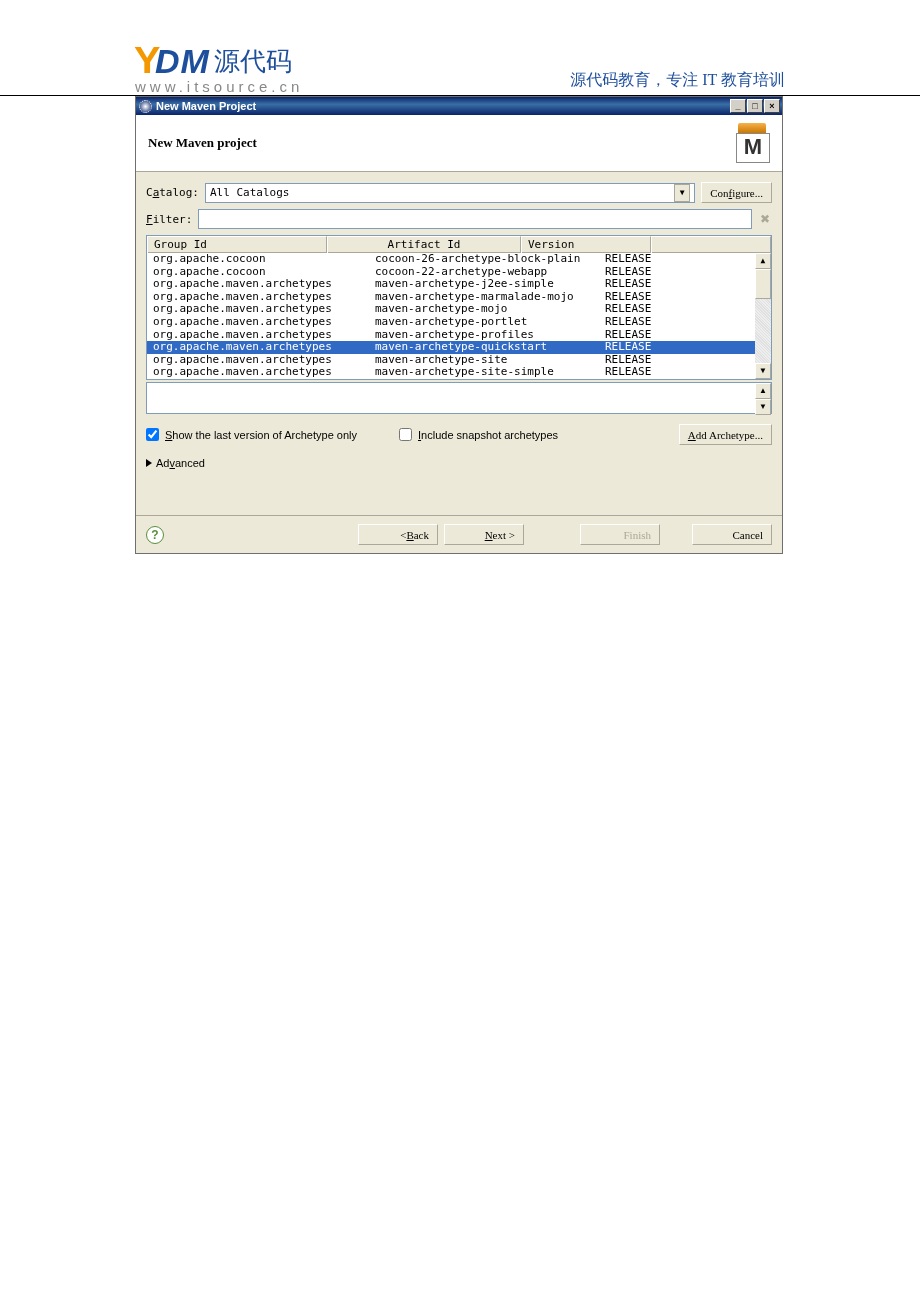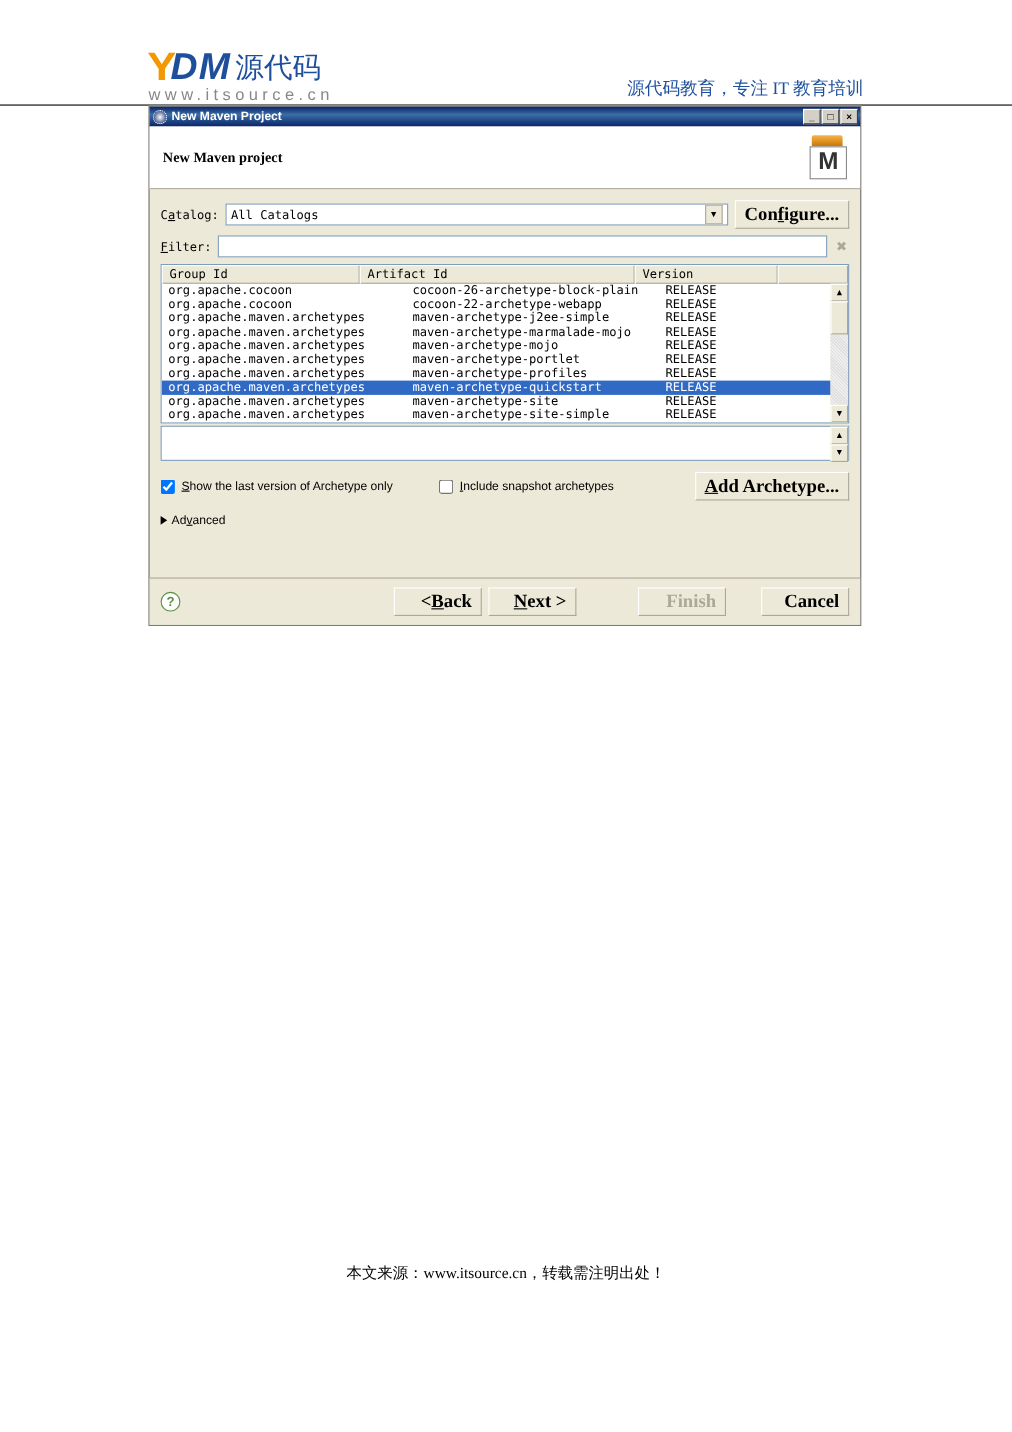--- a/index.html
+++ b/index.html
@@ -90,41 +90,41 @@
   .combo {
     flex:1; height:20px; background:#fff; border:1px solid #7f9db9;
     display:flex; align-items:center; padding:0 4px; font-family:"SimSun",monospace;
   }
   .combo-arrow {
     width:16px; height:18px; margin-left:auto; background:#ece9d8;
     border:1px solid #aca899; text-align:center; font-size:8px; line-height:16px;
   }
   .btn {
     background:#ece9d8; border:1px solid #aca899; border-top-color:#fff; border-left-color:#fff;
-    height:21px; padding:12px 8px; font-size:17px; font-family:Tahoma; cursor:default;
-    display:inline-flex; align-items:center;font-weight:bold;
+    height:21px; padding:0 8px; font-size:11px; font-family:Tahoma; cursor:default;
+    display:inline-flex; align-items:center;
   }
   .btn.wide { min-width:80px; justify-content:flex-end; }
   .textfield {
     flex:1; height:20px; background:#fff; border:1px solid #7f9db9;
   }
   .clear-x { color:#aca899; font-size:12px; padding:0 2px;}
 
   .table-wrap {
     border:1px solid #7f9db9; background:#fff; height:145px; position:relative;
     font-family:"SimSun",monospace; font-size:11px; overflow:hidden;
   }
   .table-head {
     display:flex; background:#ece9d8; height:17px; border-bottom:1px solid #aca899;
   }
   .table-head div {
     border-right:1px solid #aca899; border-top:1px solid #fff; border-left:1px solid #fff;
     padding:1px 6px; height:17px;
   }
-  .col-g { width:180px;} .col-a{ width:250px;} .col-v{ width:130px;} .col-x{flex:1;}
+  .col-g { width:180px;} .col-a{ width:194px;text-align:center;} .col-v{ width:130px;} .col-x{flex:1;}
   .table-body { height:128px; overflow:hidden; position:relative;}
   .trow { display:flex; height:12.6px; line-height:12.6px; white-space:nowrap;}
   .trow div { padding:0 6px; }
   .trow .c1{width:222px;} .trow .c2{width:230px;} .trow .c3{width:130px;}
   .trow.sel { background:#316ac5; color:#fff; }
   .scroll-v {
     position:absolute; right:0; top:17px; bottom:0; width:16px; background:#ece9d8;
     display:flex; flex-direction:column;
   }
   .sbtn{ width:16px;height:16px;background:#ece9d8;border:1px solid #aca899;border-top-color:#fff;border-left-color:#fff;font-size:8px;text-align:center;line-height:14px;}
@@ -315,16 +315,13 @@
       <span class="spacer"></span>
       <div class="btn wide">&lt; <span class="ul">B</span>ack</div>
       <div class="btn wide"><span class="ul">N</span>ext &gt;</div>
       <span style="width:20px"></span>
       <div class="btn wide disabled">Finish</div>
       <span style="width:20px"></span>
       <div class="btn wide">Cancel</div>
     </div>
   </div>
 
-  <div class="page-footer">
-    <span>本文来源：</span><a>www.itsource.cn</a><span>，转载需注明出处！</span>
-  </div>
 </div>
 
 </body></html>

